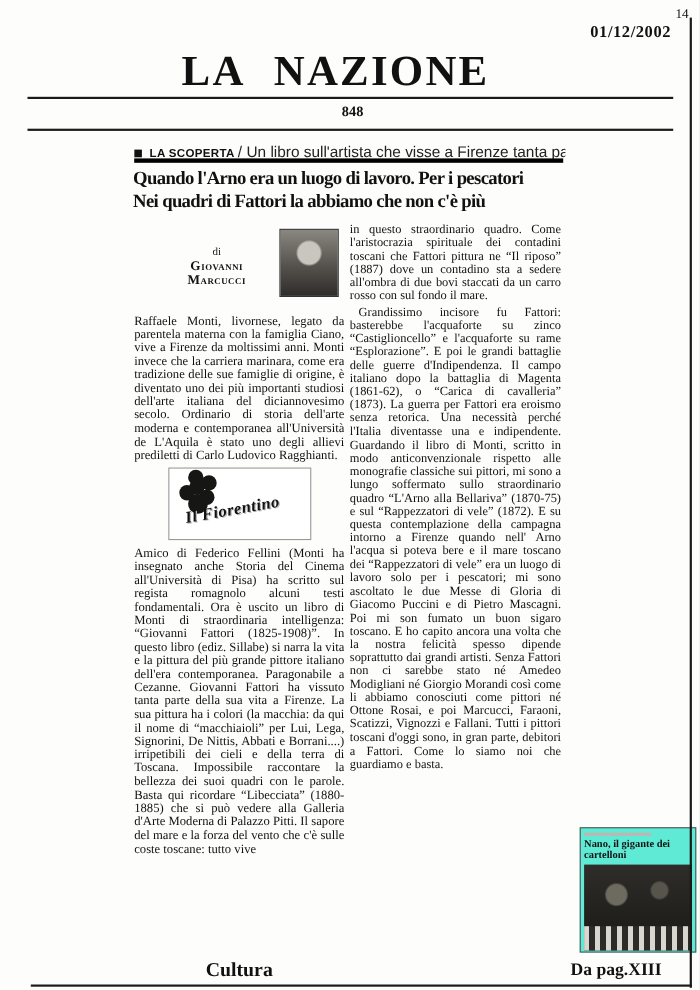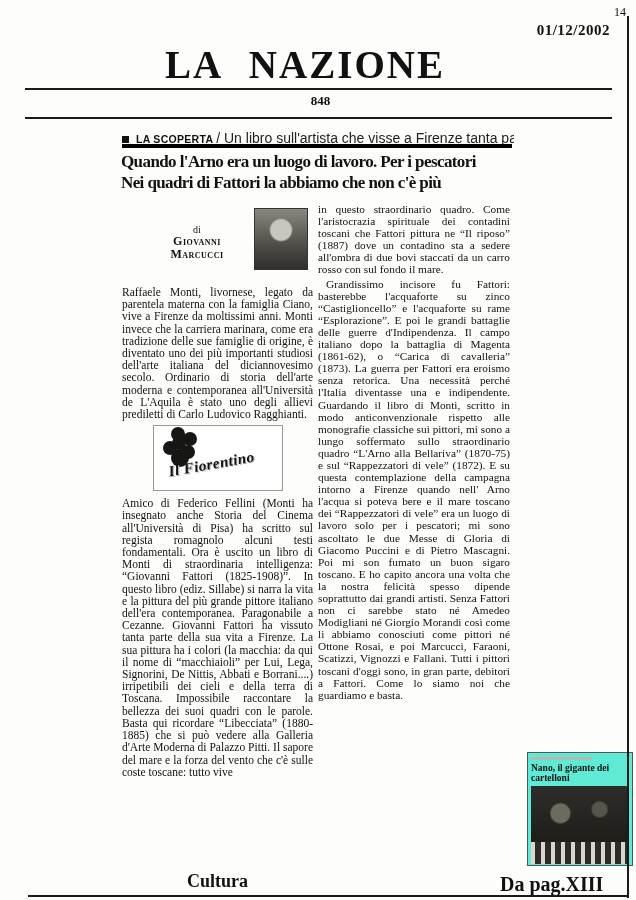--- a/index.html
+++ b/index.html
@@ -58,22 +58,22 @@
   .thumb-headline { font-weight:bold; font-size:9.5px; line-height:10px; margin-bottom:3px; }
   .thumb-img { position:relative; height:78px;
           background:
             radial-gradient(circle at 30% 35%, #6d6a60 0 9px, transparent 11px),
             radial-gradient(circle at 70% 30%, #57544c 0 7px, transparent 9px),
             linear-gradient(180deg,#2e2d29 0%, #191815 100%); }
   .thumb-bars { position:absolute; left:0; right:0; bottom:0; height:22px;
           background:repeating-linear-gradient(90deg,#d8d6cf 0 4px,#2c2b27 4px 10px); }
   .section-footer { position:absolute; left:122px; top:871px; width:191px; text-align:center;
           font-weight:bold; font-size:18px; }
-  .page-ref { position:absolute; left:500px; top:873px; width:120px; text-align:left;
-          font-weight:bold; font-size:20px; }
+  .page-ref { position:absolute; left:500px; top:873px; width:120px; text-align:center;
+          font-weight:bold; font-size:16px; }
   .frame-right  { position:absolute; top:16px; bottom:2px; left:627px; width:2px; background:#1a1a1a; }
   .frame-bottom { position:absolute; left:28px; right:7px; top:895px; height:2px; background:#1a1a1a; }
 </style>
 </head>
 <body>
 
 <div class="page">
 
   <div class="corner-num">14</div>
   <div class="date">01/12/2002</div>

